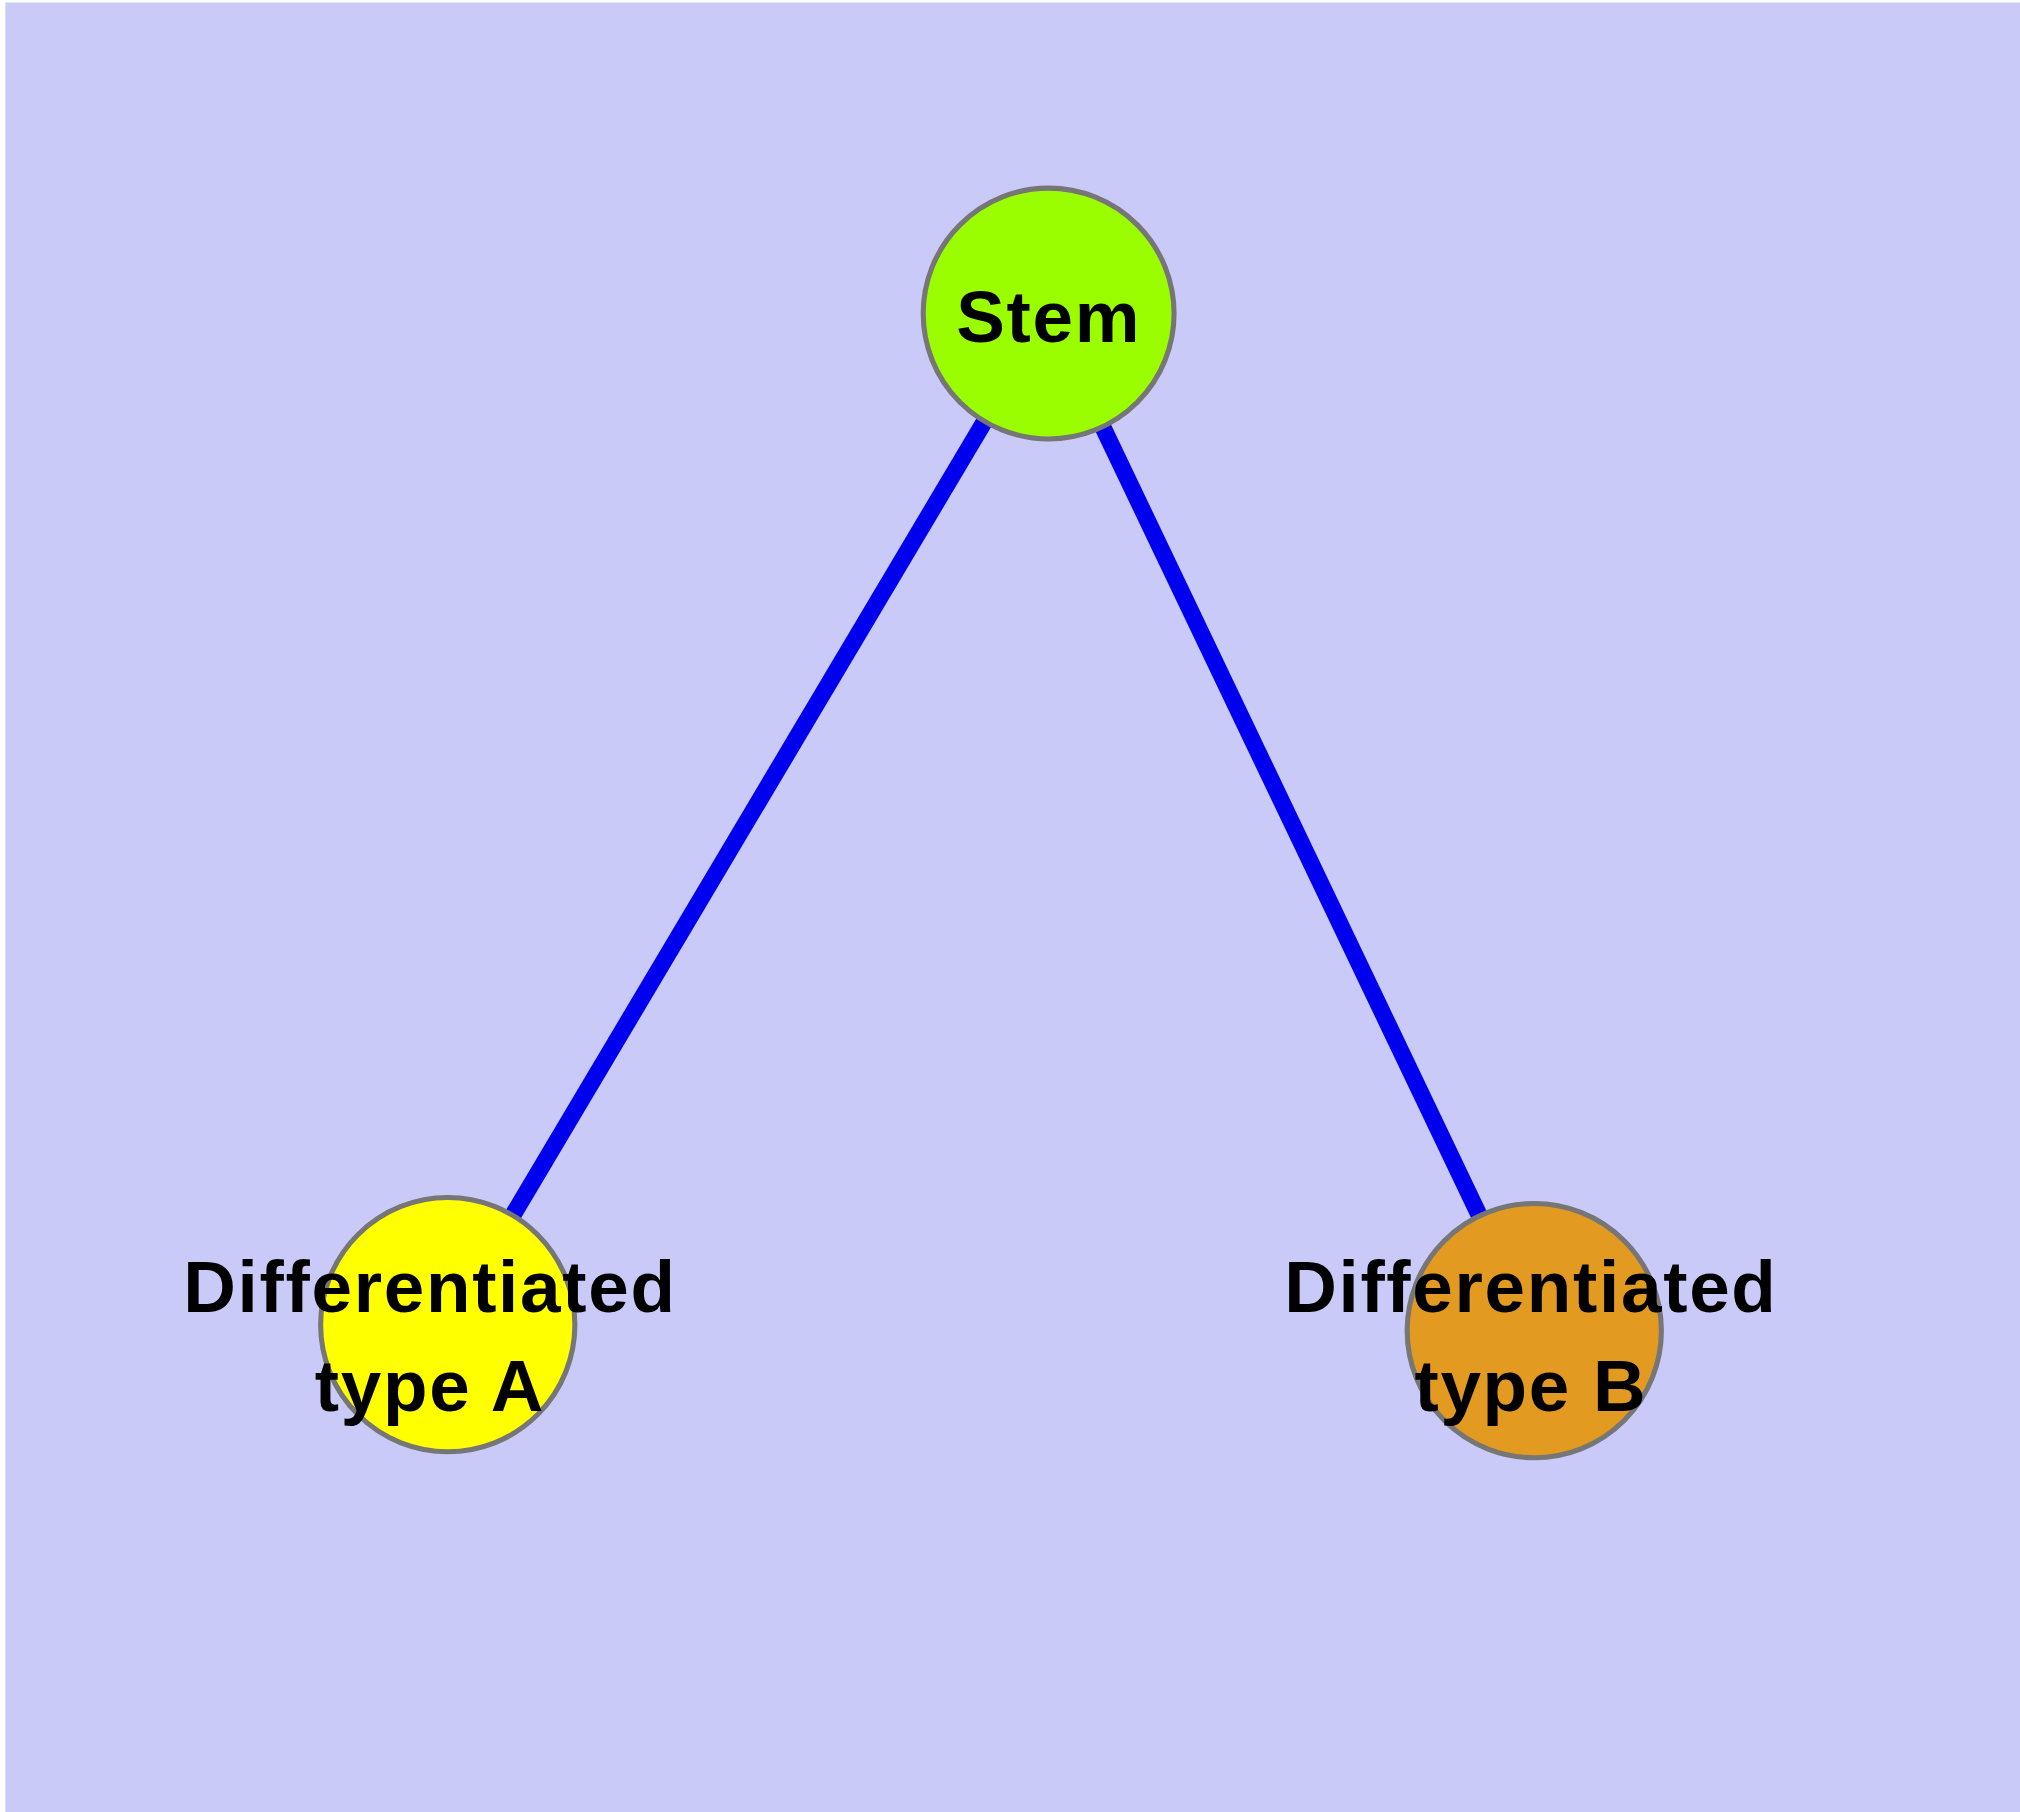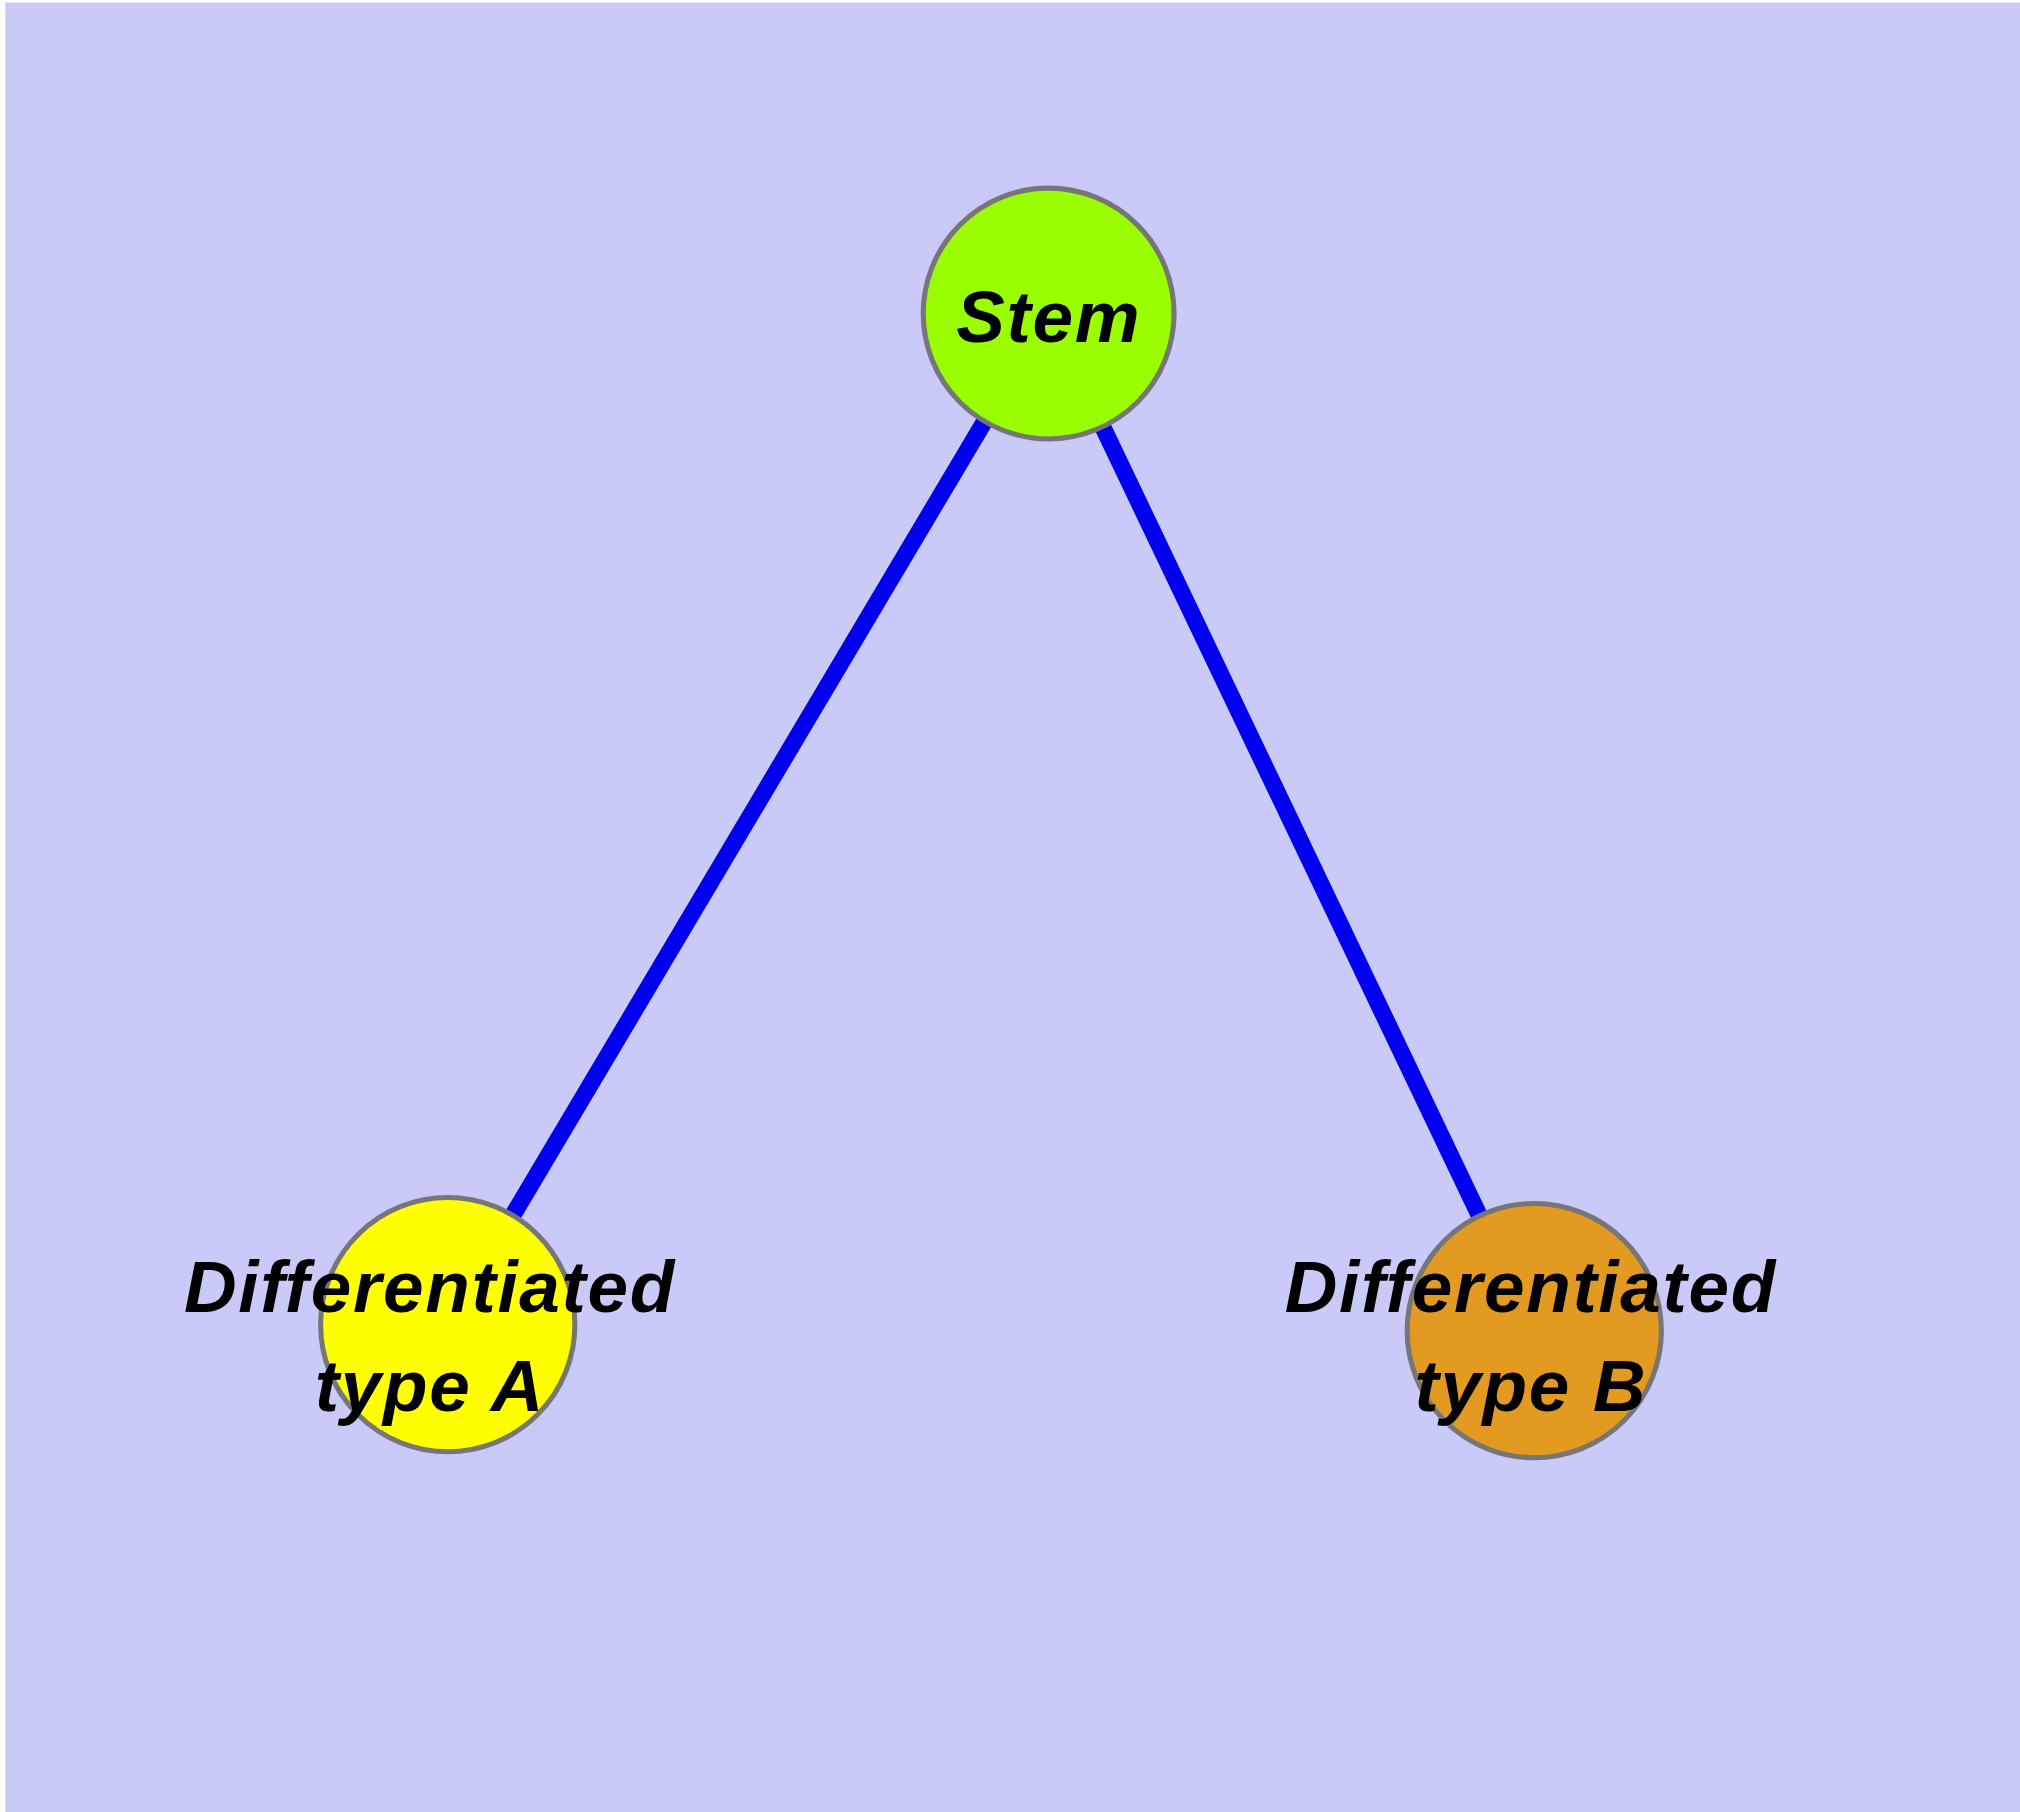--- a/index.html
+++ b/index.html
@@ -9,21 +9,20 @@
     height: 1812px;
     background: #ffffff;
     overflow: hidden;
   }
   .stage {
     position: absolute;
     left: 0;
     top: 0;
     width: 2021px;
     height: 1812px;
-    font-style: italic;
   }
   svg {
     display: block;
     width: 2021px;
     height: 1812px;
   }
   .node-label {
     font-family: "Liberation Sans", sans-serif;
     font-weight: bold;
     font-size: 86px;

